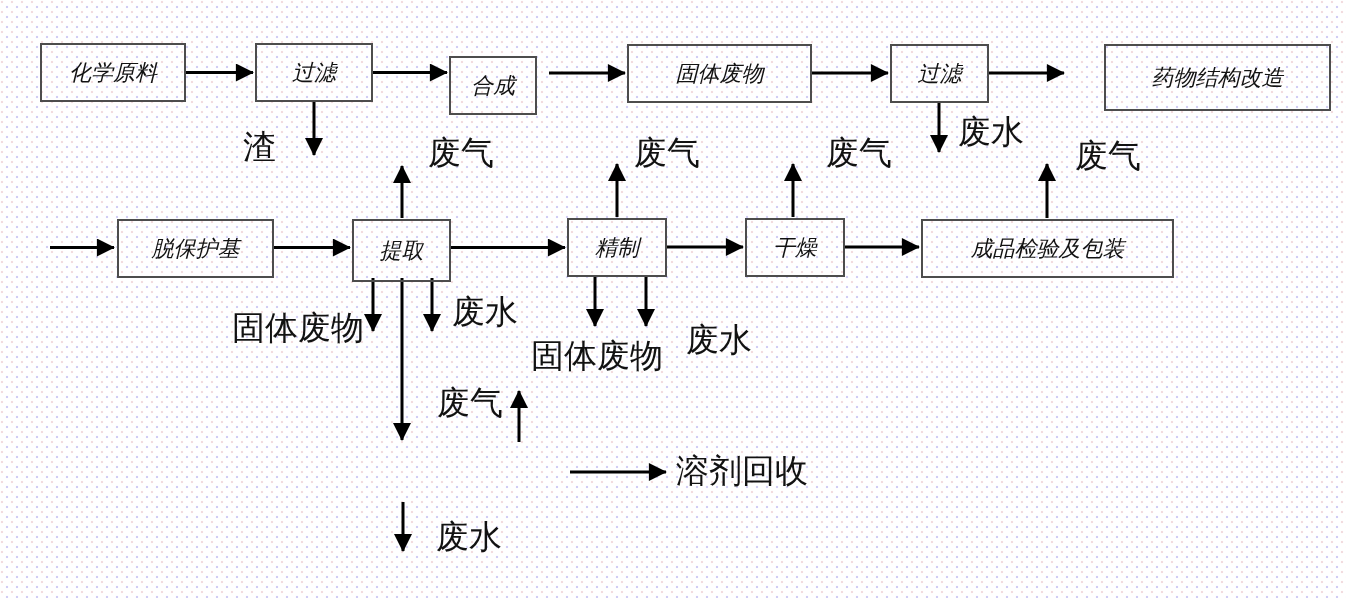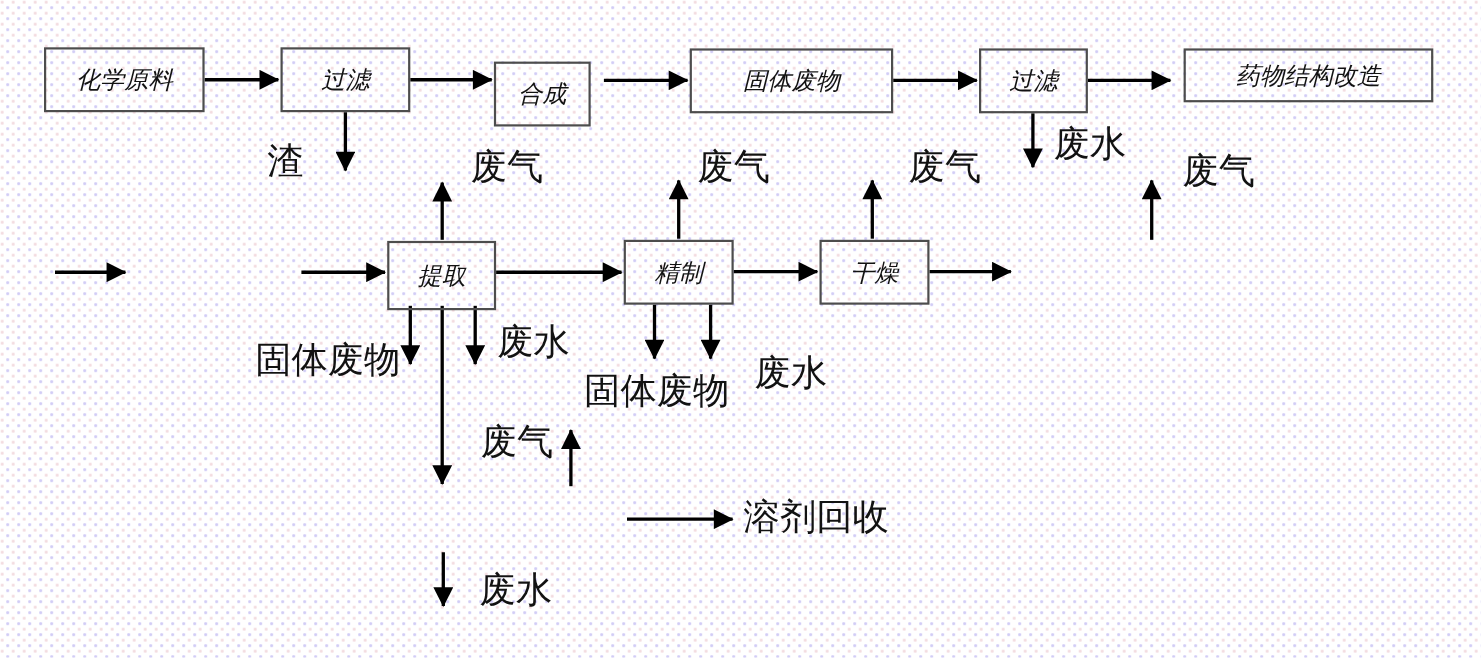--- a/index.html
+++ b/index.html
@@ -75,25 +75,27 @@
     <line x1="519" y1="442" x2="519" y2="391" marker-end="url(#arrow)"></line>
     <line x1="570" y1="472" x2="666" y2="472" marker-end="url(#arrow)"></line>
     <line x1="403" y1="502" x2="403" y2="551" marker-end="url(#arrow)"></line>
   </svg>
 
   <div class="node" style="left:40px;top:43px;width:146px;height:59px">化学原料</div>
   <div class="node" style="left:255px;top:43px;width:118px;height:59px">过滤</div>
   <div class="node" style="left:449px;top:56px;width:88px;height:59px">合成</div>
   <div class="node" style="left:627px;top:44px;width:185px;height:59px">固体废物</div>
   <div class="node" style="left:890px;top:44px;width:99px;height:59px">过滤</div>
-  <div class="node" style="left:1076px;top:44px;width:227px;height:49px">药物结构改造</div>
+  <div class="node" style="left:1104px;top:44px;width:227px;height:67px">药物结构改造</div>
 
+  <div class="node" style="left:117px;top:219px;width:157px;height:59px">脱保护基</div>
   <div class="node" style="left:352px;top:219px;width:99px;height:63px">提取</div>
   <div class="node" style="left:745px;top:218px;width:100px;height:59px">干燥</div>
   <div class="node" style="left:567px;top:218px;width:100px;height:59px">精制</div>
+  <div class="node" style="left:921px;top:219px;width:253px;height:59px">成品检验及包装</div>
 
 
   <div class="flabel" style="left:243px;top:131px">渣</div>
   <div class="flabel" style="left:958px;top:116px">废水</div>
   <div class="flabel" style="left:428px;top:137px">废气</div>
   <div class="flabel" style="left:634px;top:137px">废气</div>
   <div class="flabel" style="left:826px;top:137px">废气</div>
   <div class="flabel" style="left:1075px;top:140px">废气</div>
 
   <div class="flabel" style="left:232px;top:312px">固体废物</div>

